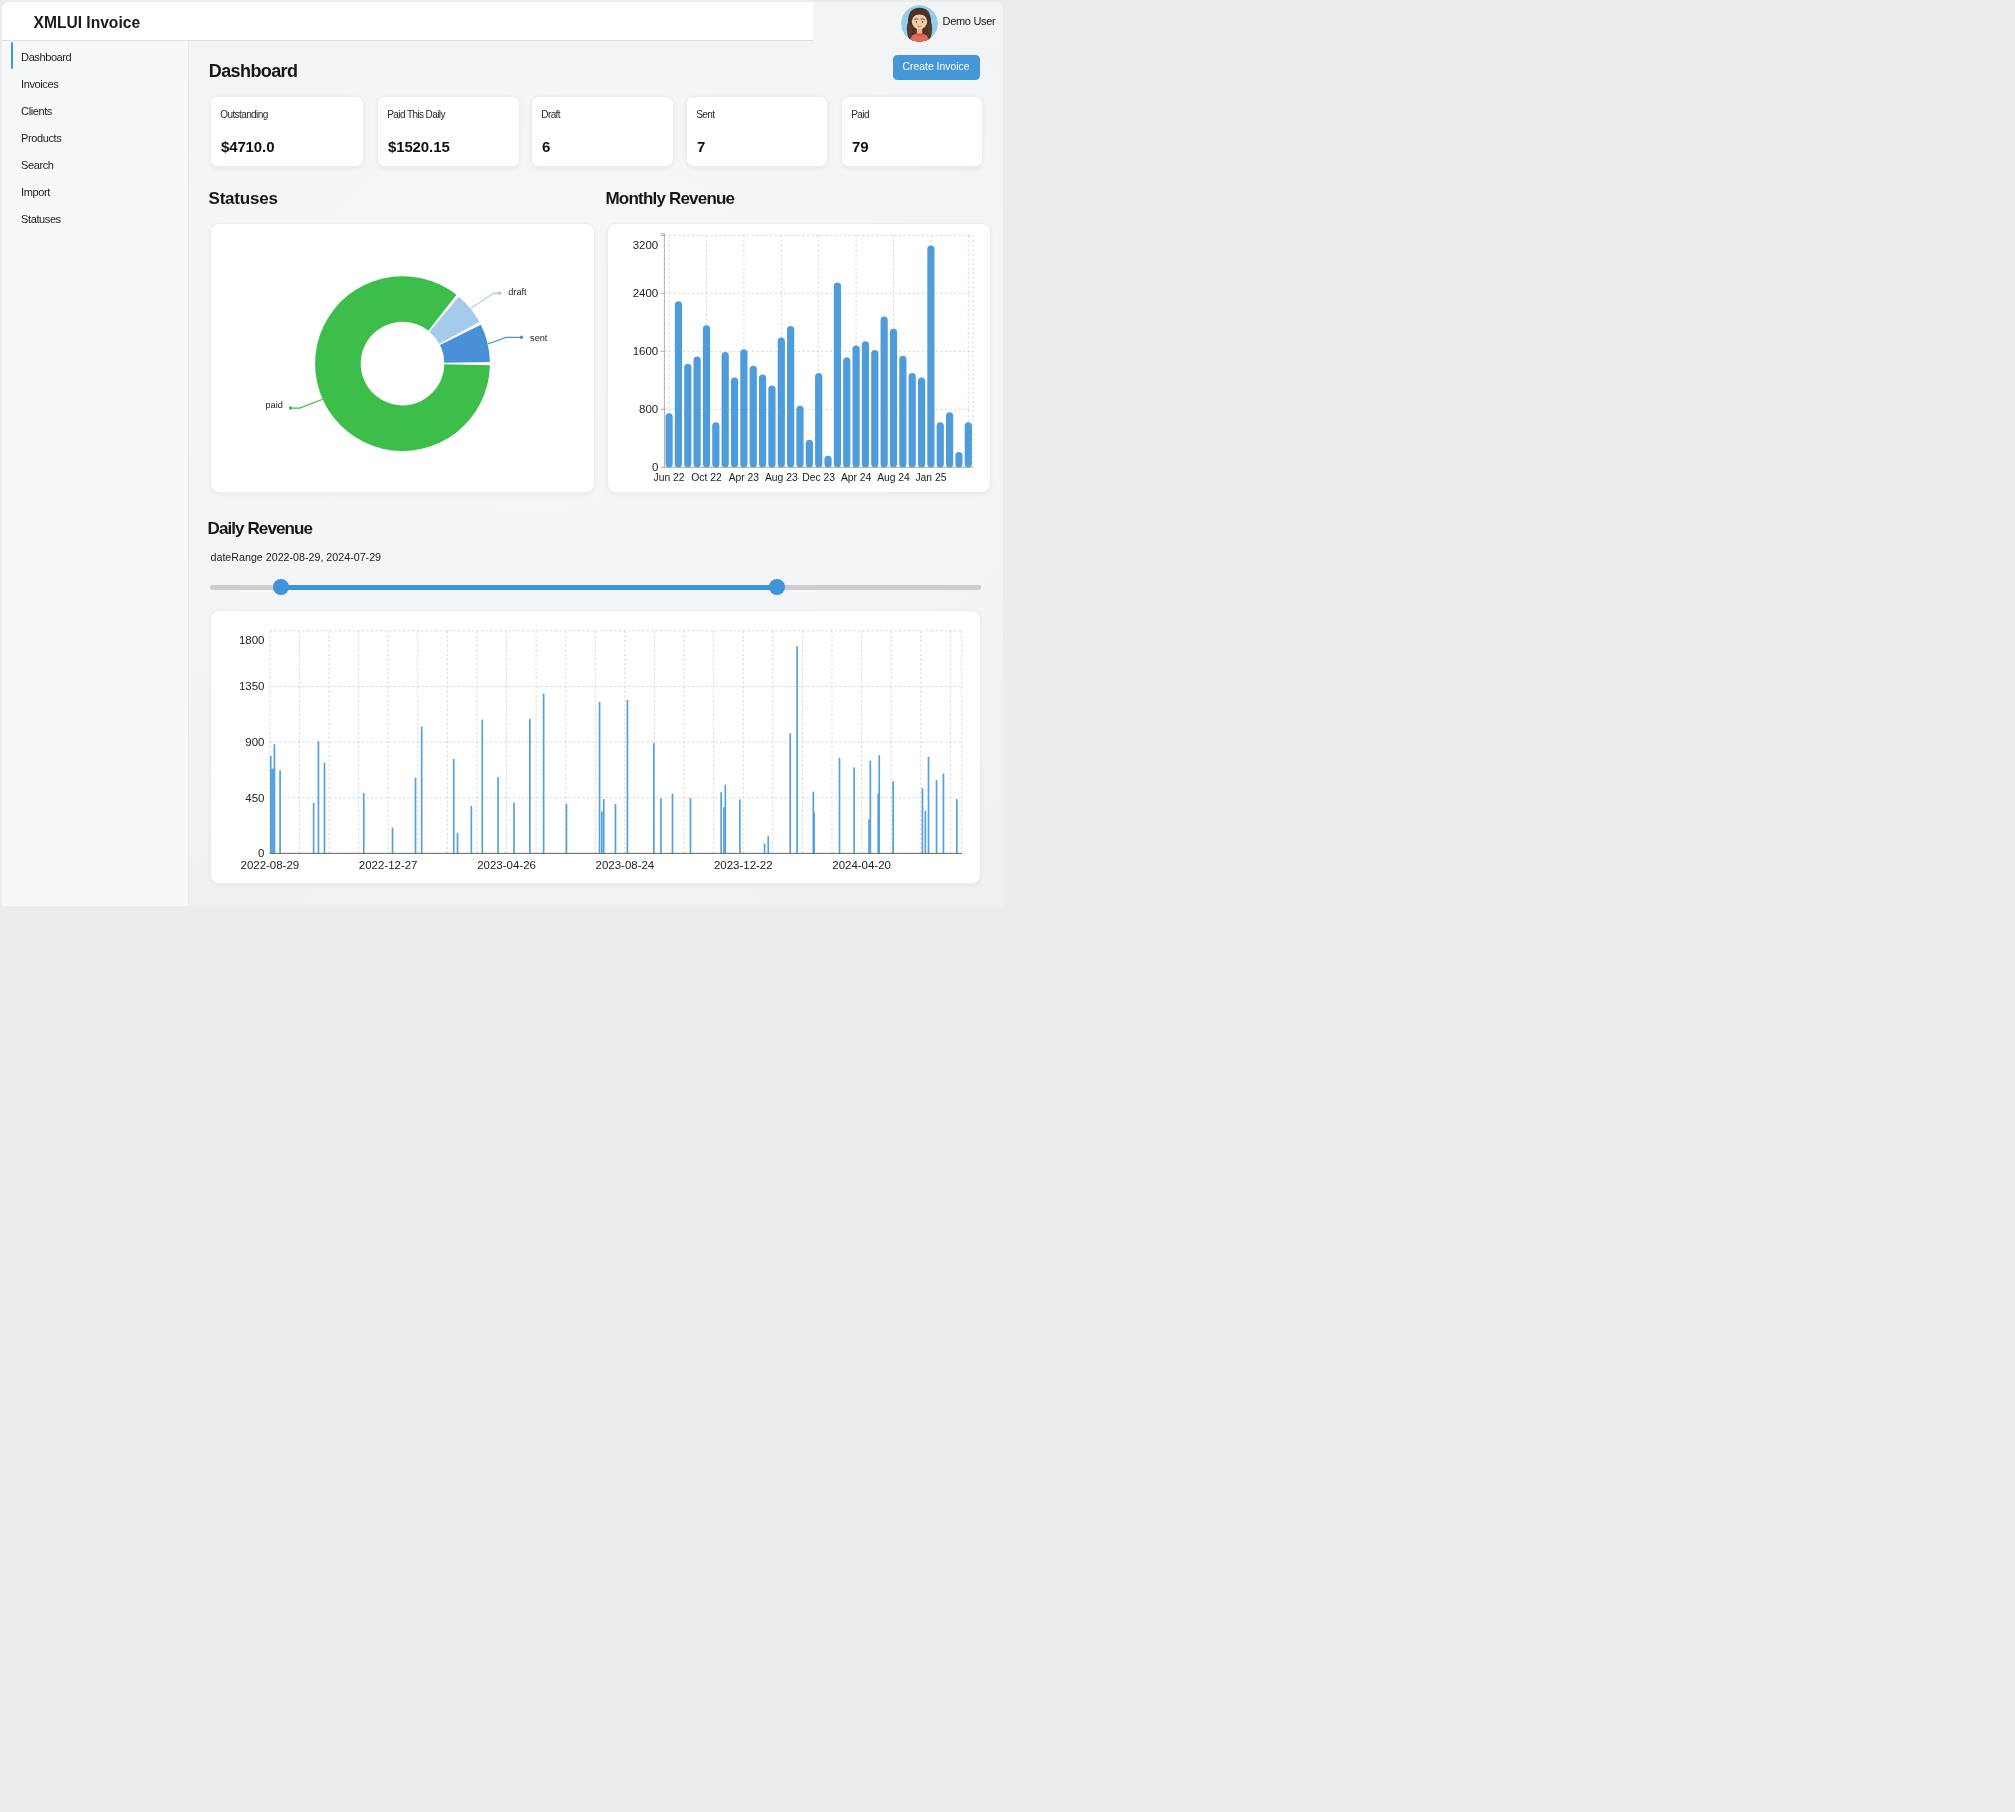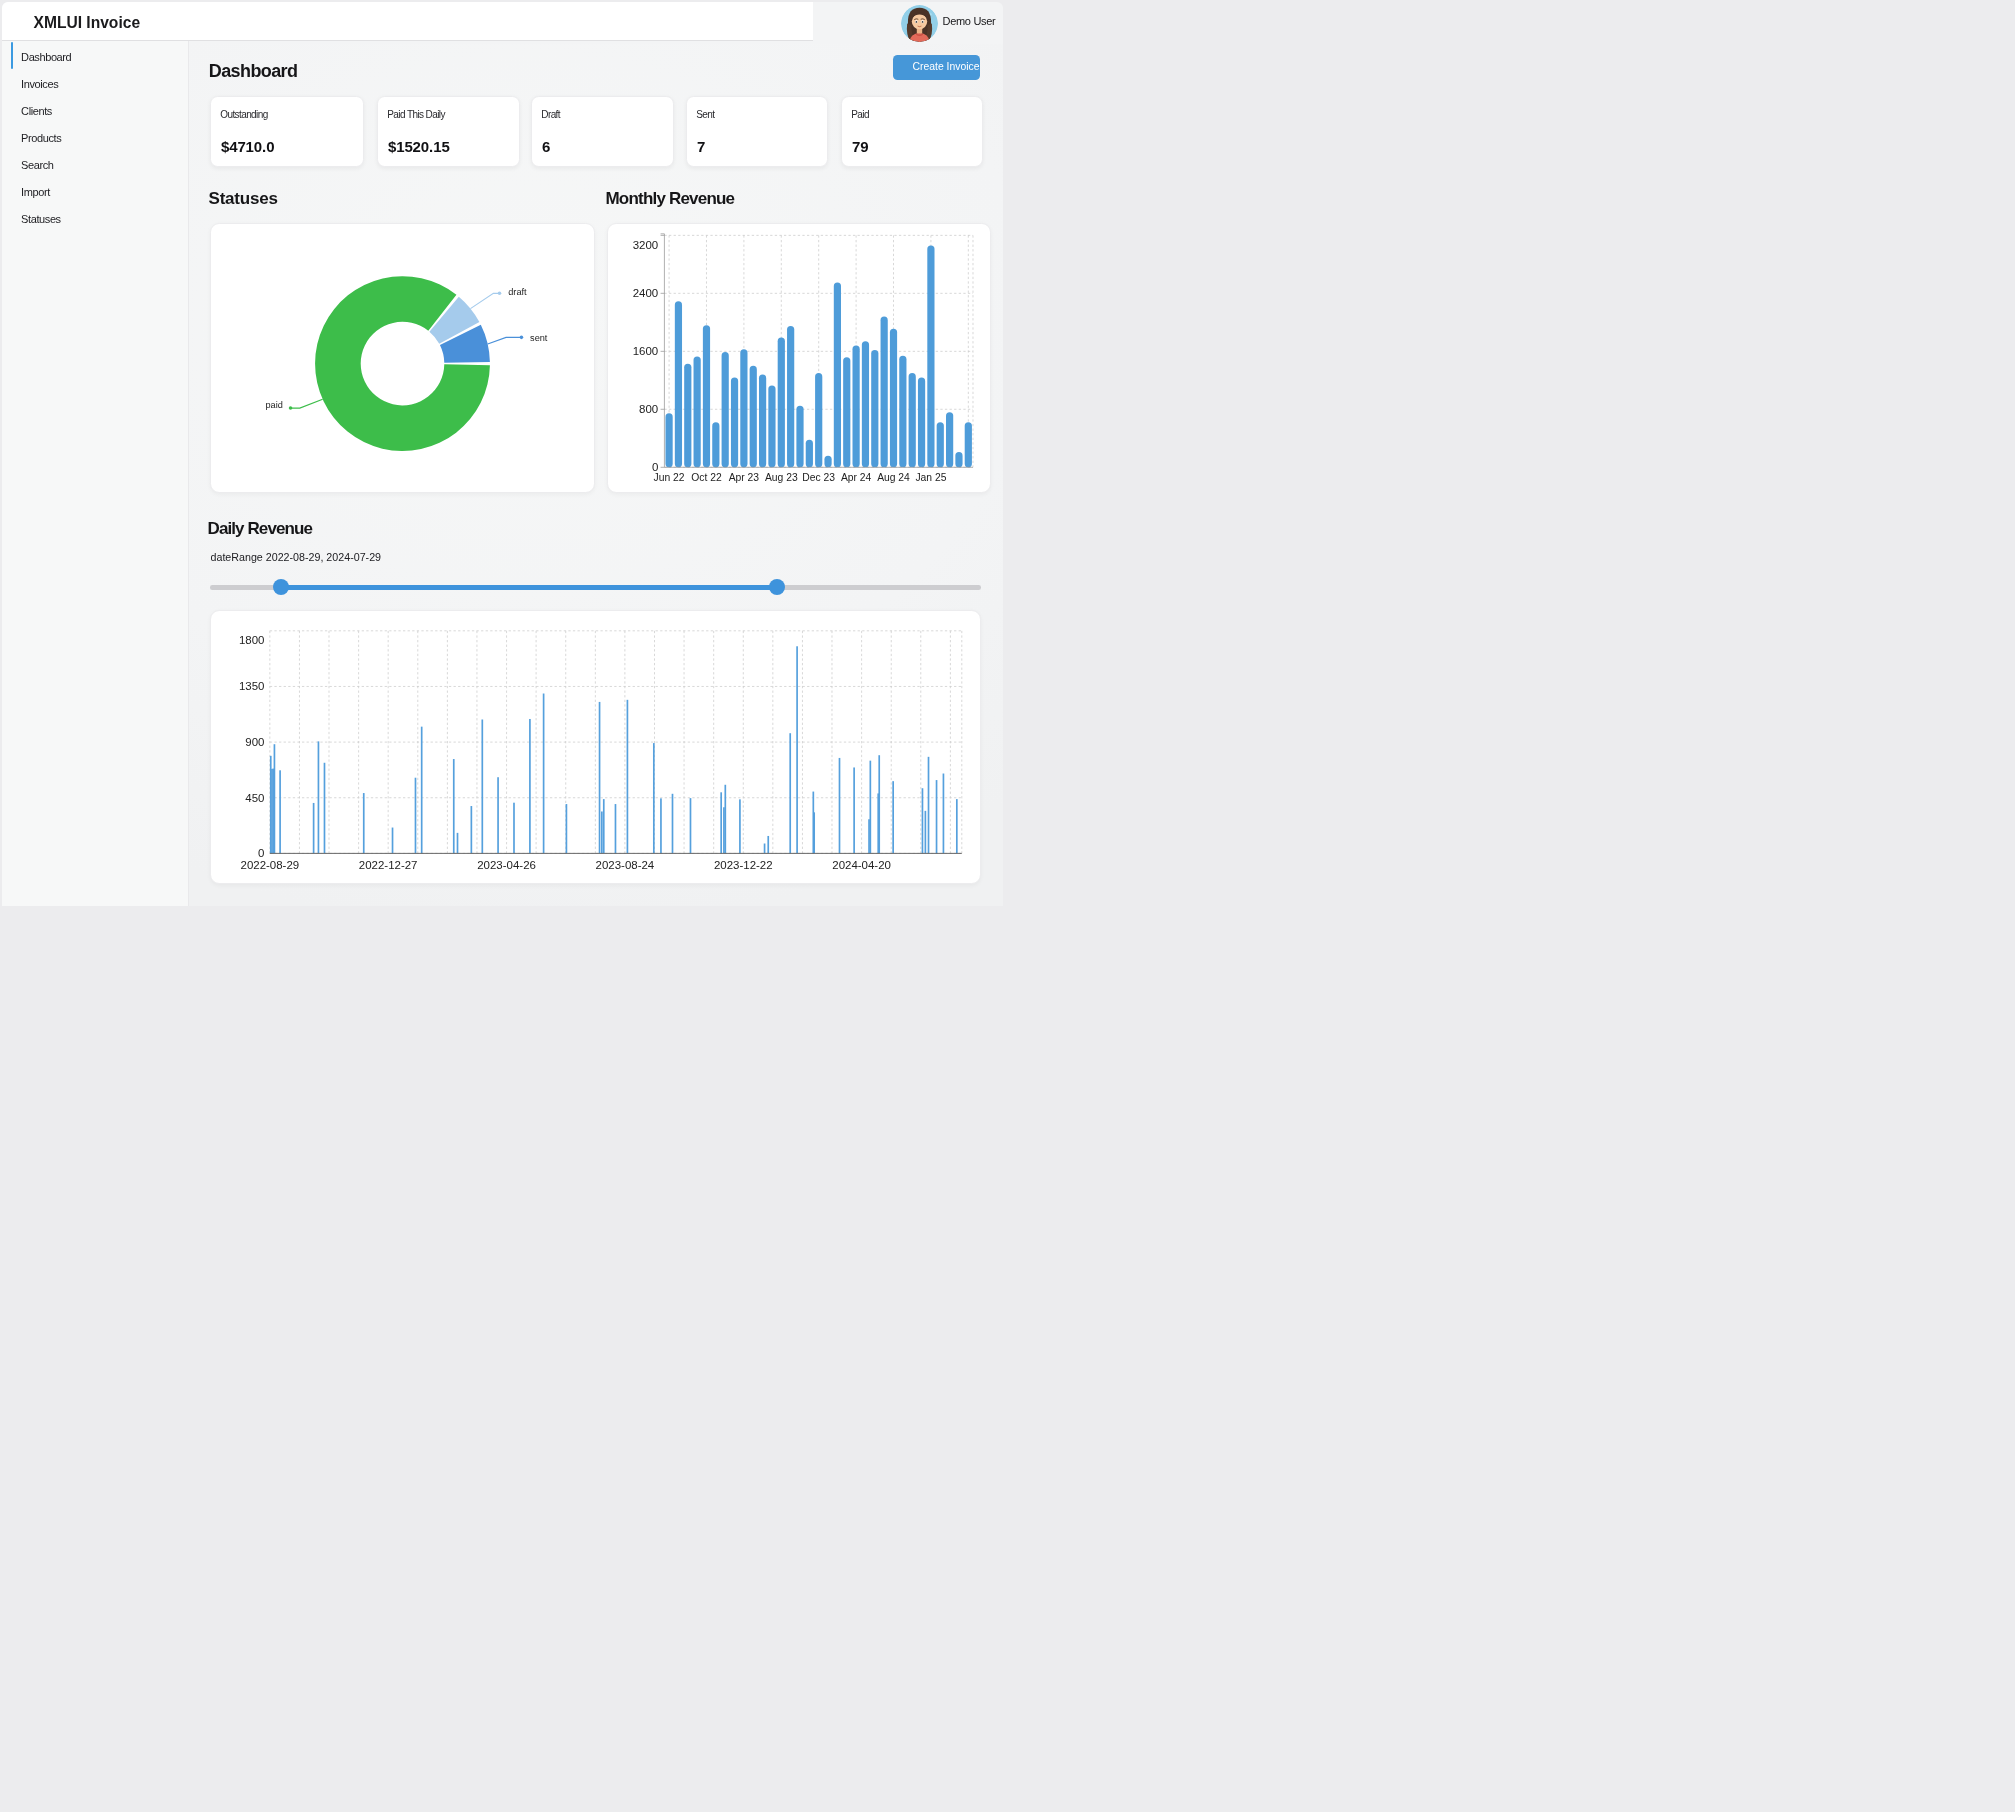--- a/index.html
+++ b/index.html
@@ -11,21 +11,21 @@
 #avatar svg { display:block; }
 #avatar { position:absolute; left:899px; top:2.7px; width:37px; height:37px; border-radius:50%; overflow:hidden; }
 #demouser { position:absolute; left:941px; top:13px; font-size:11px; letter-spacing:-0.3px; color:#161618; white-space:nowrap; }
 #sidebar { position:absolute; left:0; top:39px; width:187px; height:865px; padding-top:3.1px; background:#f7f8f8; border-right:0.8px solid #e9e9eb; }
 .navitem { position:relative; height:27px; line-height:27px; padding-left:19.6px; font-size:11px; letter-spacing:-0.4px; color:#1d1d21; }
 .navitem.active::before { content:""; position:absolute; left:9.4px; top:-2.7px; width:1.7px; height:27px; background:#3b9ae1; border-radius:1.5px; }
 #main { position:absolute; left:187px; top:42px; width:814px; height:862px;
   background:radial-gradient(ellipse 767px 613px at 42% 32%, #f6f7f7 0%, #f3f4f5 65%, #f0f1f2 100%); }
 h1#pgtitle { position:absolute; left:20.3px; top:18px; font-size:18px; font-weight:700; letter-spacing:-0.6px; color:#161618; line-height:1.0; }
 #createbtn { position:absolute; left:704px; top:11px; width:87px; height:24.5px; background:#4697d8; border-radius:4.6px;
-  color:#ffffff; font-size:10.4px; text-align:right; line-height:24.5px; }
+  color:#ffffff; font-size:10.4px; text-align:center; line-height:24.5px; }
 .scard { position:absolute; top:52px; height:71px; background:#ffffff; border:0.8px solid #ececee; border-radius:7.7px;
   box-shadow:0 1.5px 4.6px rgba(0,0,0,0.05); }
 .scard .slabel { position:absolute; left:9.8px; top:12px; font-size:10px; letter-spacing:-0.6px; color:#2a2a2e; }
 .scard .svalue { position:absolute; left:10.4px; top:41px; font-size:15px; letter-spacing:-0.1px; font-weight:700; color:#111114; }
 .h2 { position:absolute; font-size:17px; font-weight:700; letter-spacing:-0.2px; color:#161618; line-height:1.0; }
 .card svg { display:block; margin:-0.8px 0 0 -0.8px; }
 .card { position:absolute; background:#ffffff; border:0.8px solid #ececee; border-radius:9.2px; box-shadow:0 1.5px 4.6px rgba(0,0,0,0.04); }
 </style>
 </head>
 <body>

